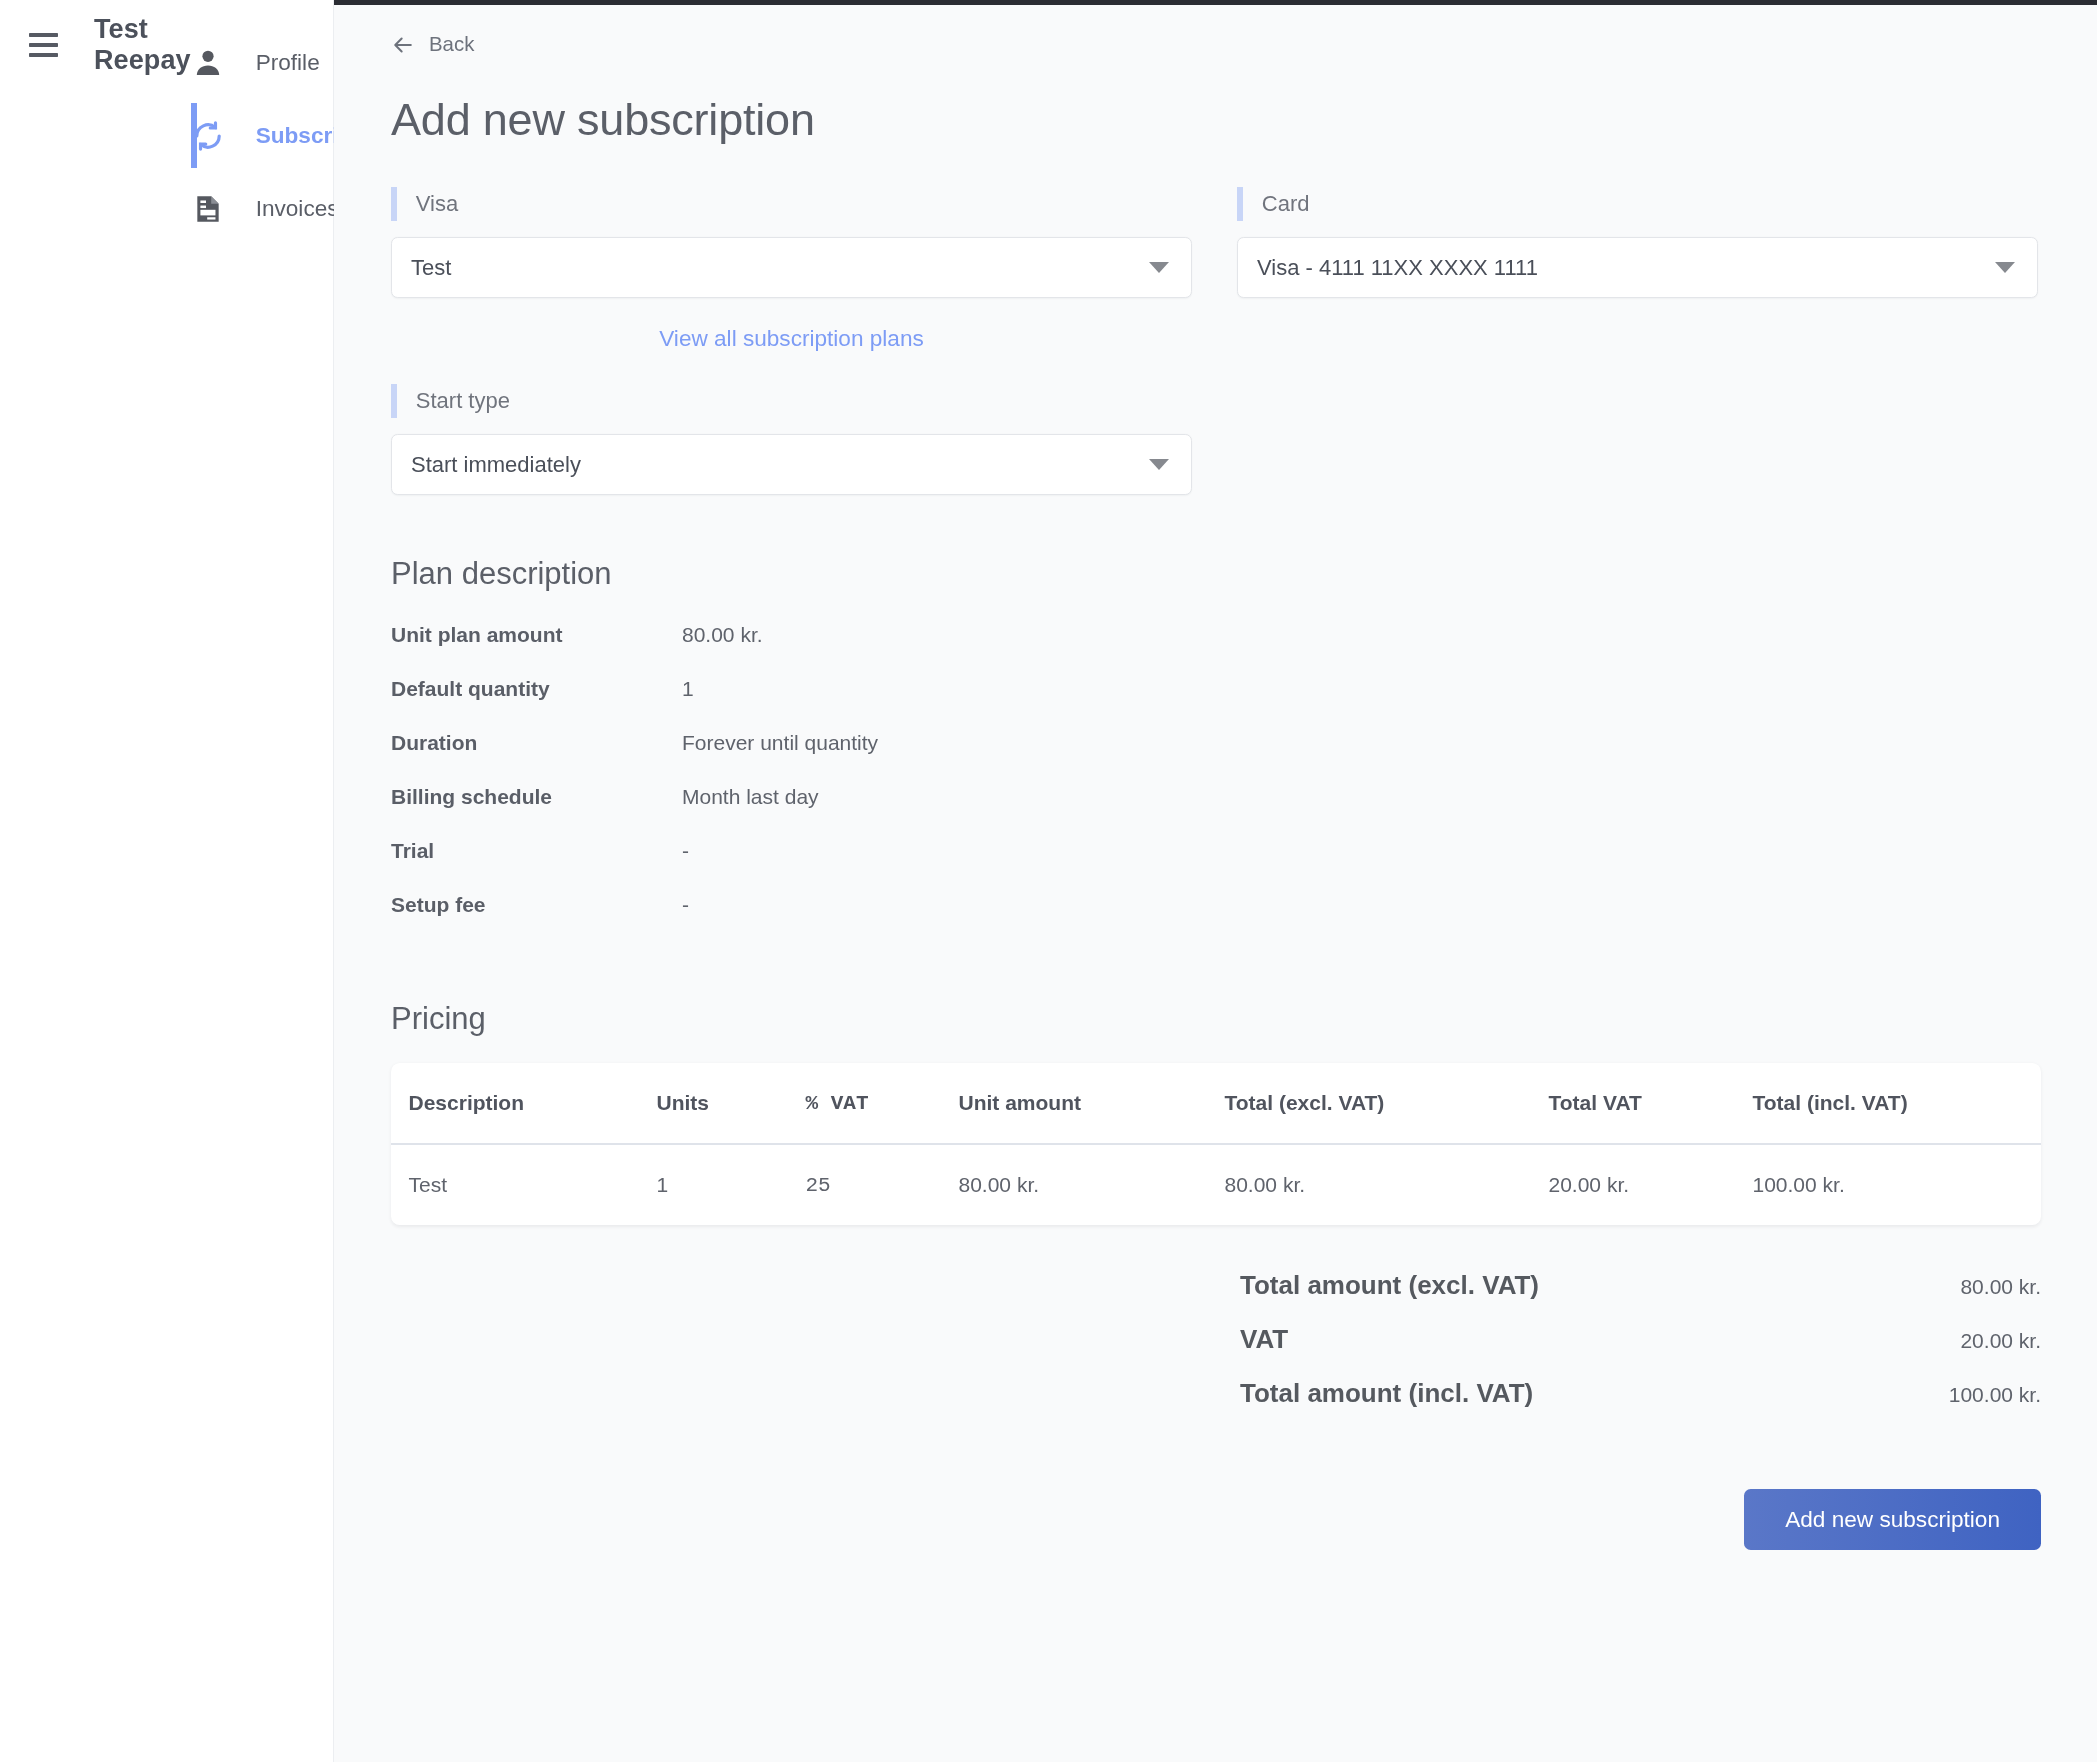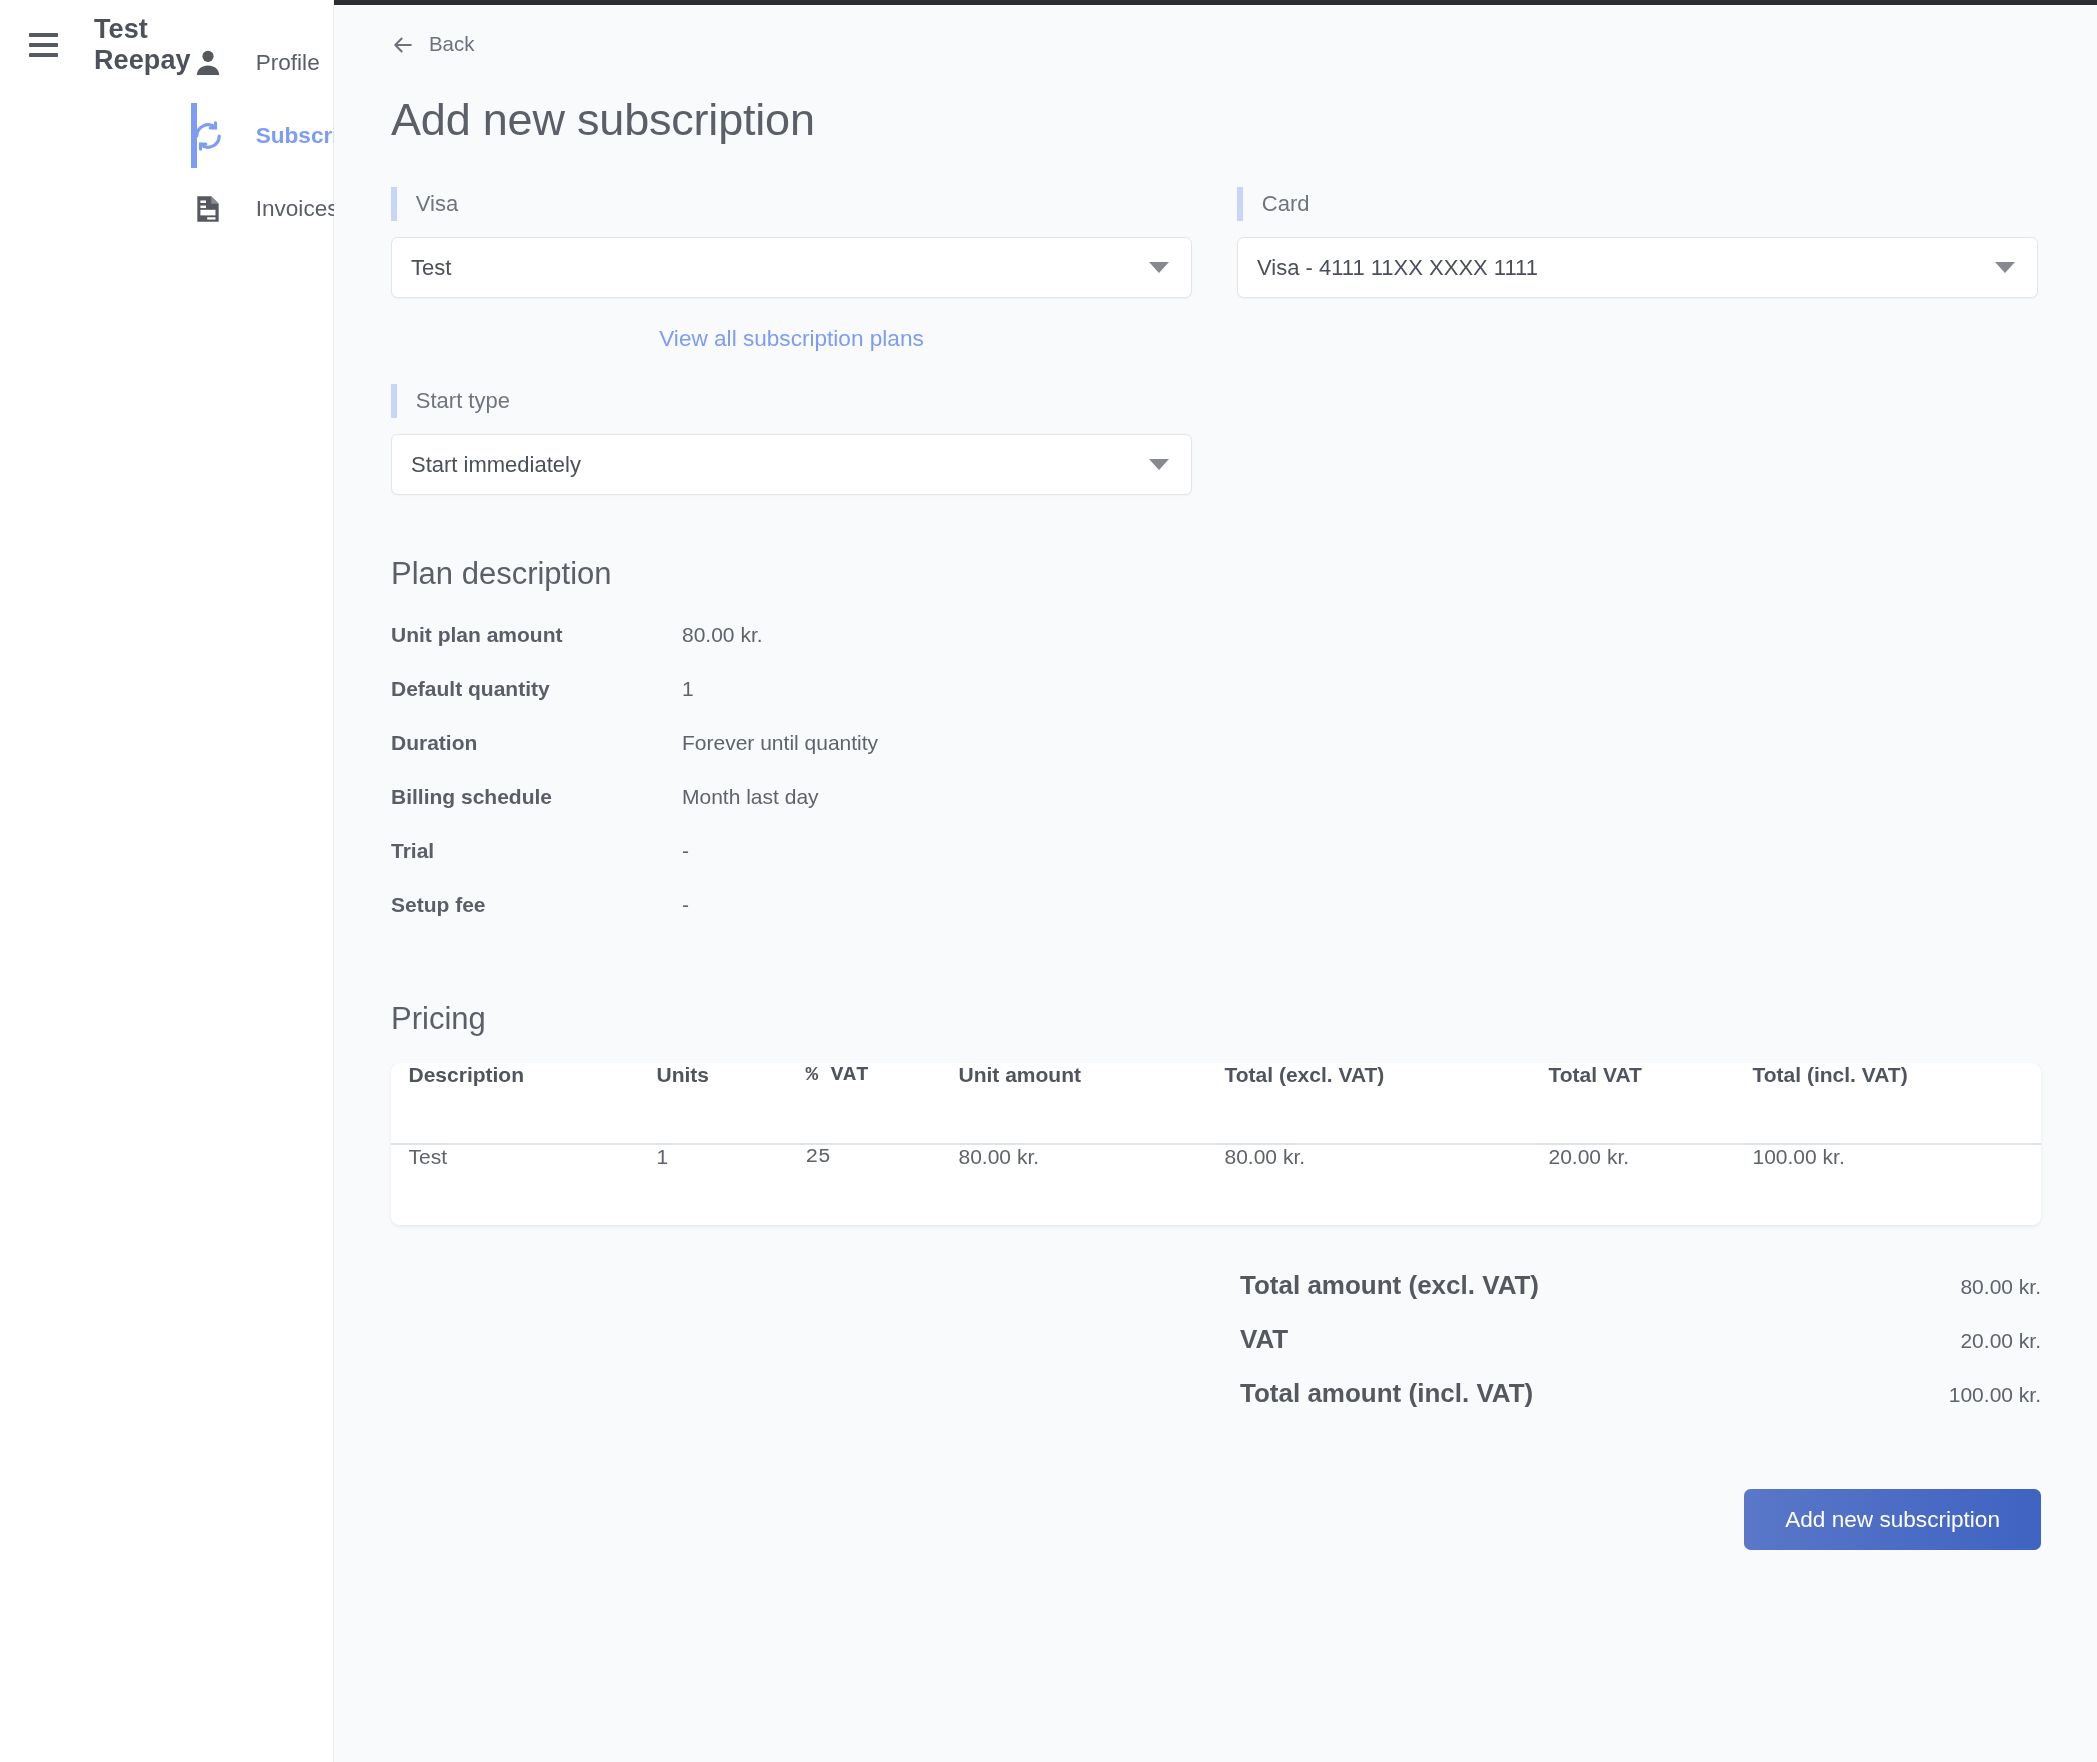--- a/index.html
+++ b/index.html
@@ -256,21 +256,21 @@
 
   .price-card {
     width: 1650px;
     background: #ffffff;
     border-radius: 8.7px;
     box-shadow: 0 1.5px 3.6px rgba(30,35,45,0.07);
     overflow: hidden;
   }
   .price-head, .price-row {
     display: flex;
-    align-items: flex-start;
+    align-items: center;
   }
   .price-head {
     height: 80px;
     padding: 0 17.5px;
   }
   .price-row {
     height: 82px;
     padding: 0 17.5px;
     border-top: 2.2px solid #dfe3ea;
   }

